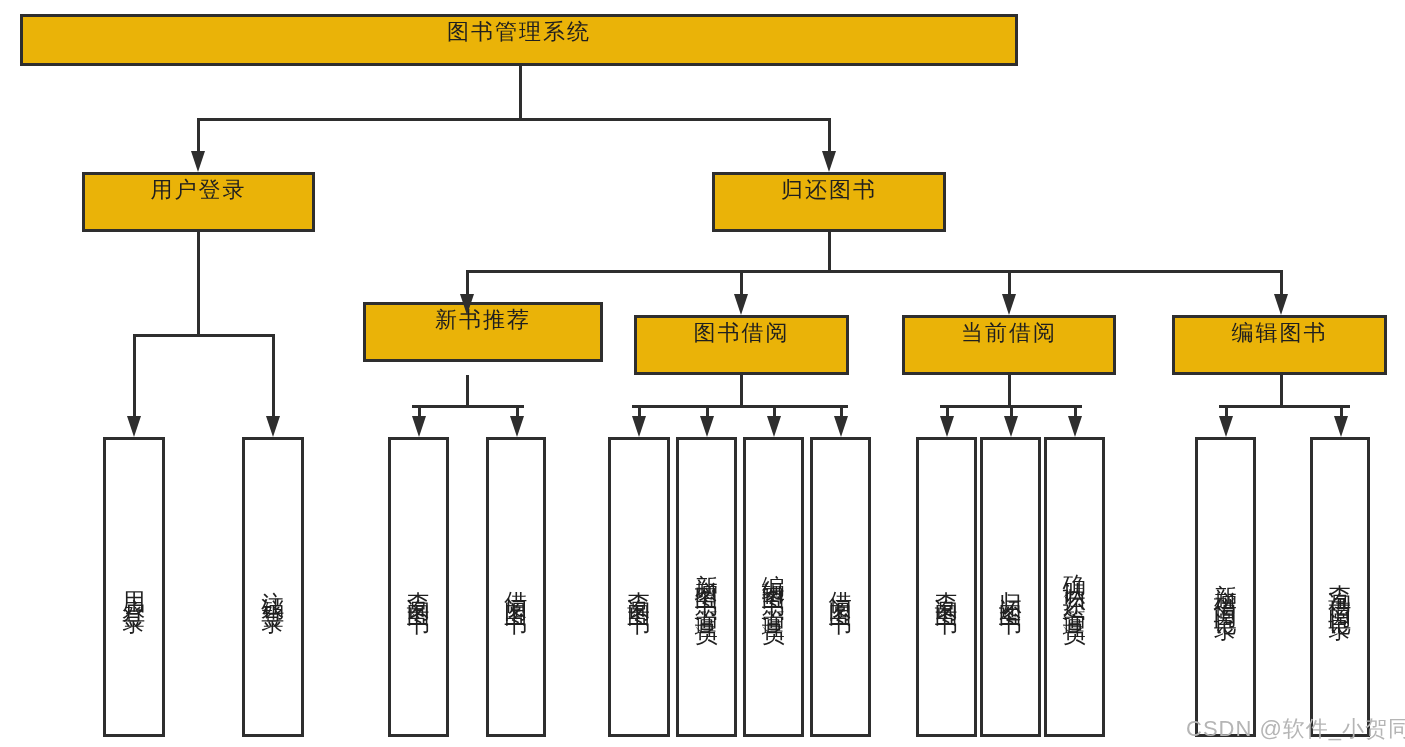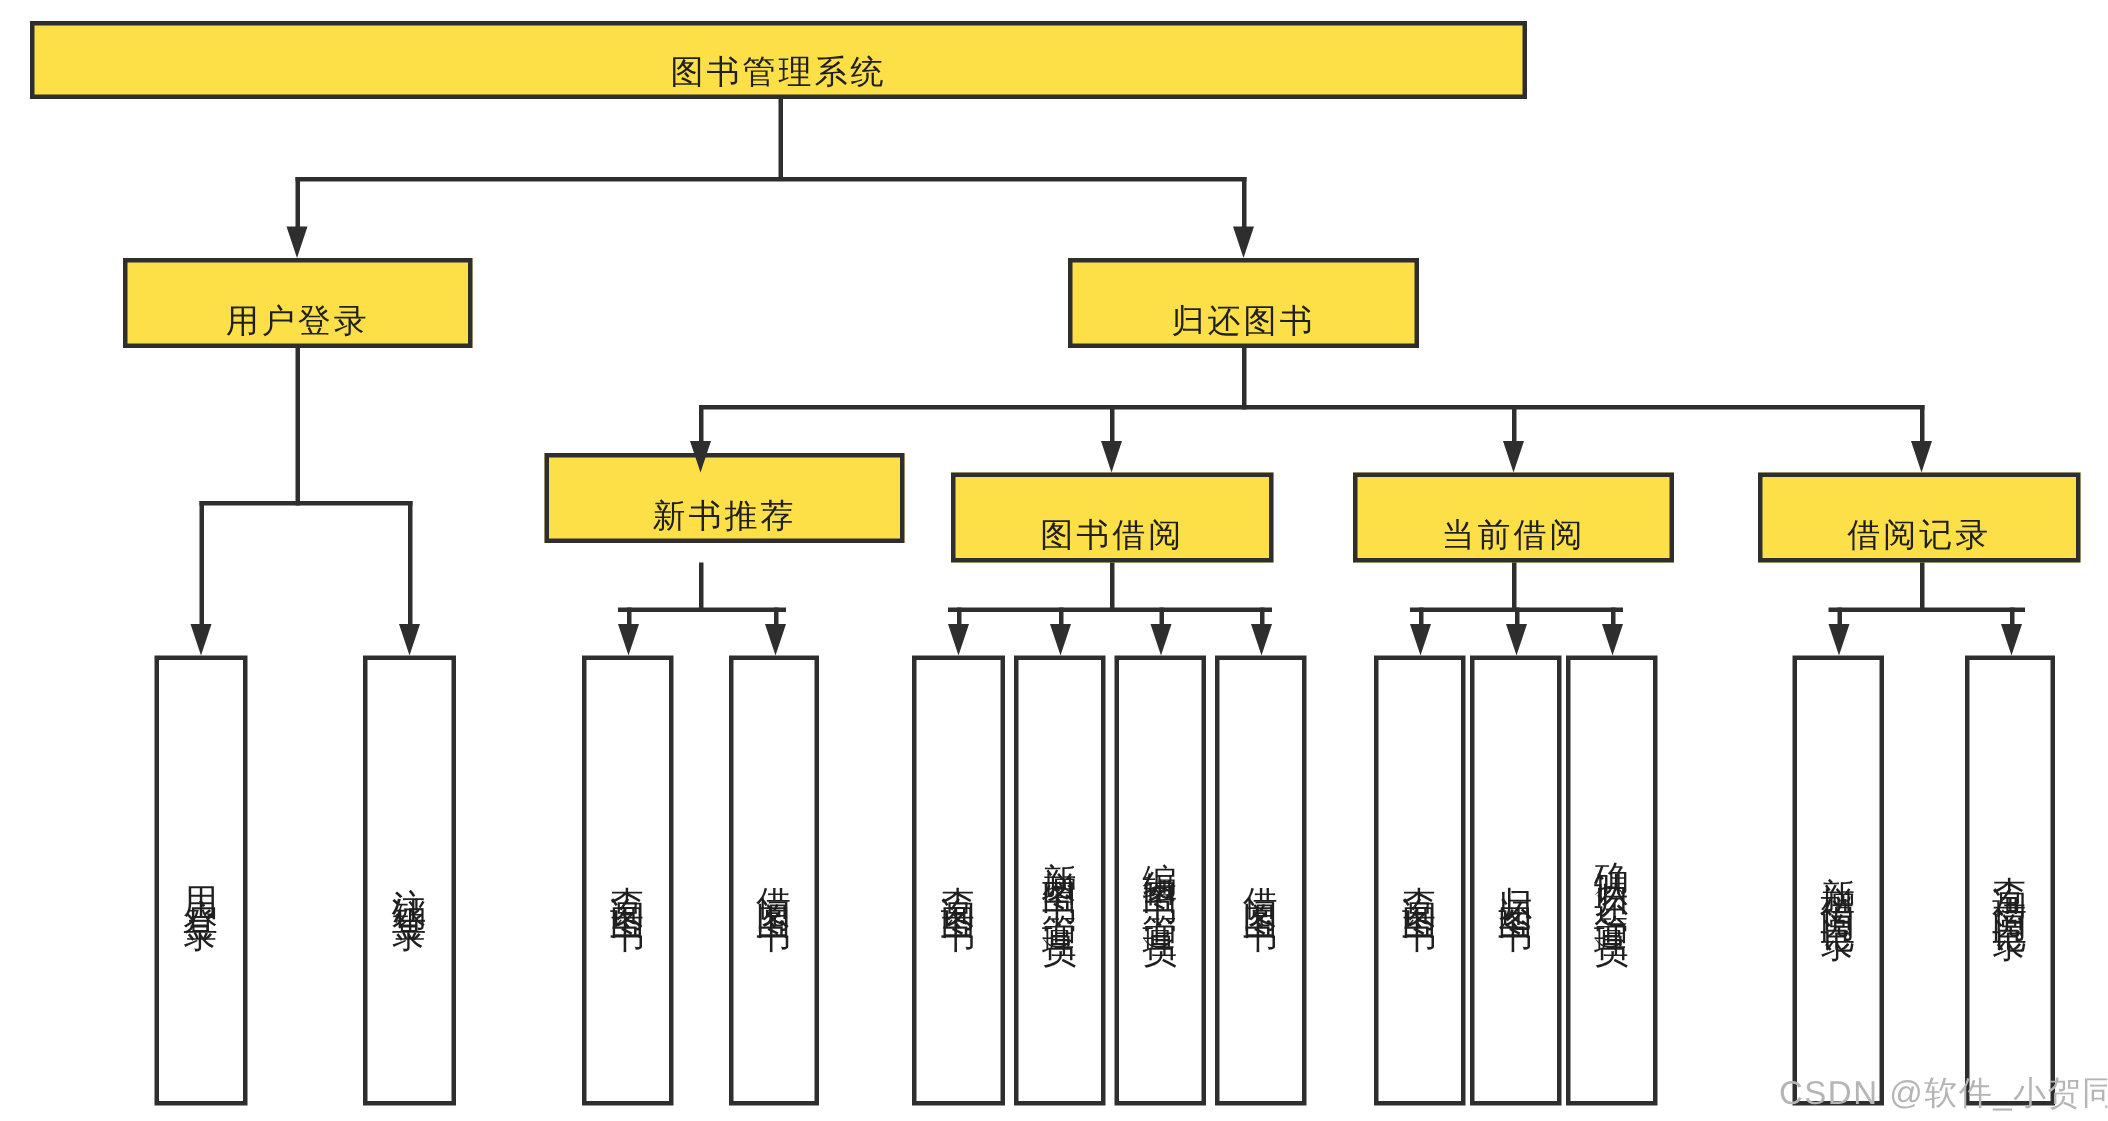--- a/index.html
+++ b/index.html
@@ -8,23 +8,23 @@
     width: 1405px;
     height: 747px;
     background: #ffffff;
     font-family: "Liberation Sans", "DejaVu Sans", sans-serif;
     color: #1f1f1f;
     overflow: hidden;
   }
   .hbox {
     position: absolute;
     border: 3px solid #2e2e2e;
-    background: #fde047;
+    background: #eab308;
     display: flex;
-    align-items: flex-end;
+    align-items: flex-start;
     justify-content: center;
     box-sizing: border-box;
   }
   .hbox .lbl {
     font-size: 22px;
     letter-spacing: 2px;
     white-space: nowrap;
   }
   .vbox {
     position: absolute;
@@ -84,21 +84,21 @@
   <div class="hbox" style="left:363px; top:302px; width:240px; height:60px;">
     <span class="lbl">新书推荐</span>
   </div>
   <div class="hbox" style="left:902px; top:315px; width:214px; height:60px;">
     <span class="lbl">当前借阅</span>
   </div>
   <div class="hbox" style="left:634px; top:315px; width:215px; height:60px;">
     <span class="lbl">图书借阅</span>
   </div>
   <div class="hbox" style="left:1172px; top:315px; width:215px; height:60px;">
-    <span class="lbl">借阅记录</span>
+    <span class="lbl">编辑图书</span>
   </div>
 
   <div class="vbox" style="left:103px; top:437px; width:62px; height:300px;">
     <span class="vlbl">用户登录</span>
   </div>
   <div class="vbox" style="left:242px; top:437px; width:62px; height:300px;">
     <span class="vlbl">注销登录</span>
   </div>
 
   <div class="vbox" style="left:388px; top:437px; width:61px; height:300px;">

